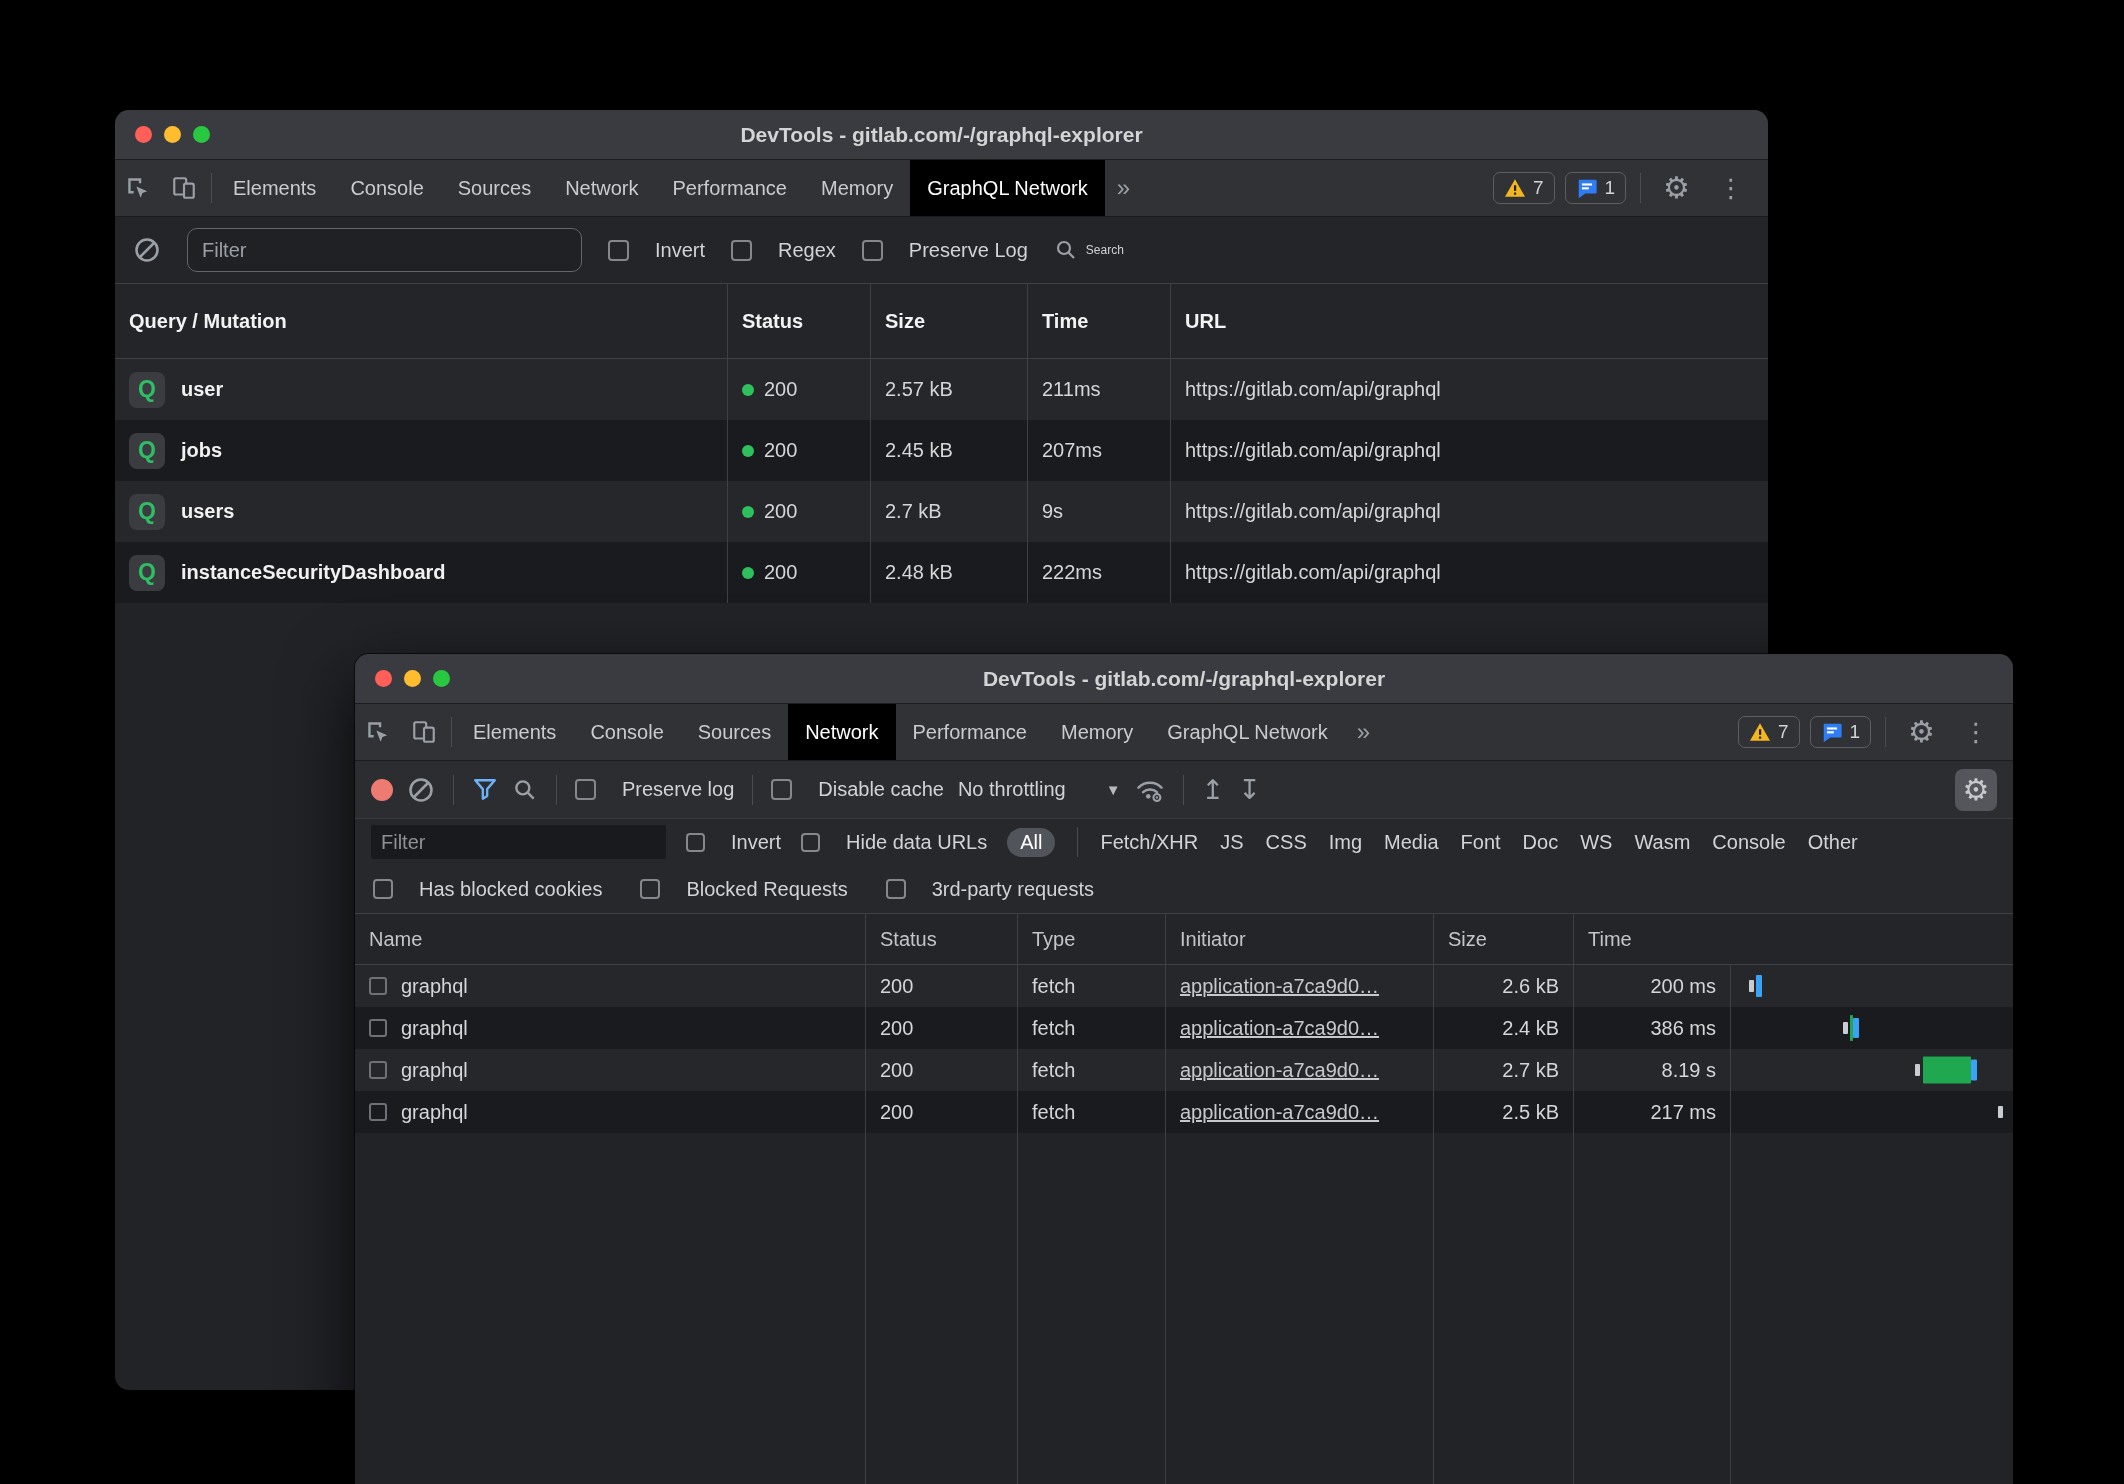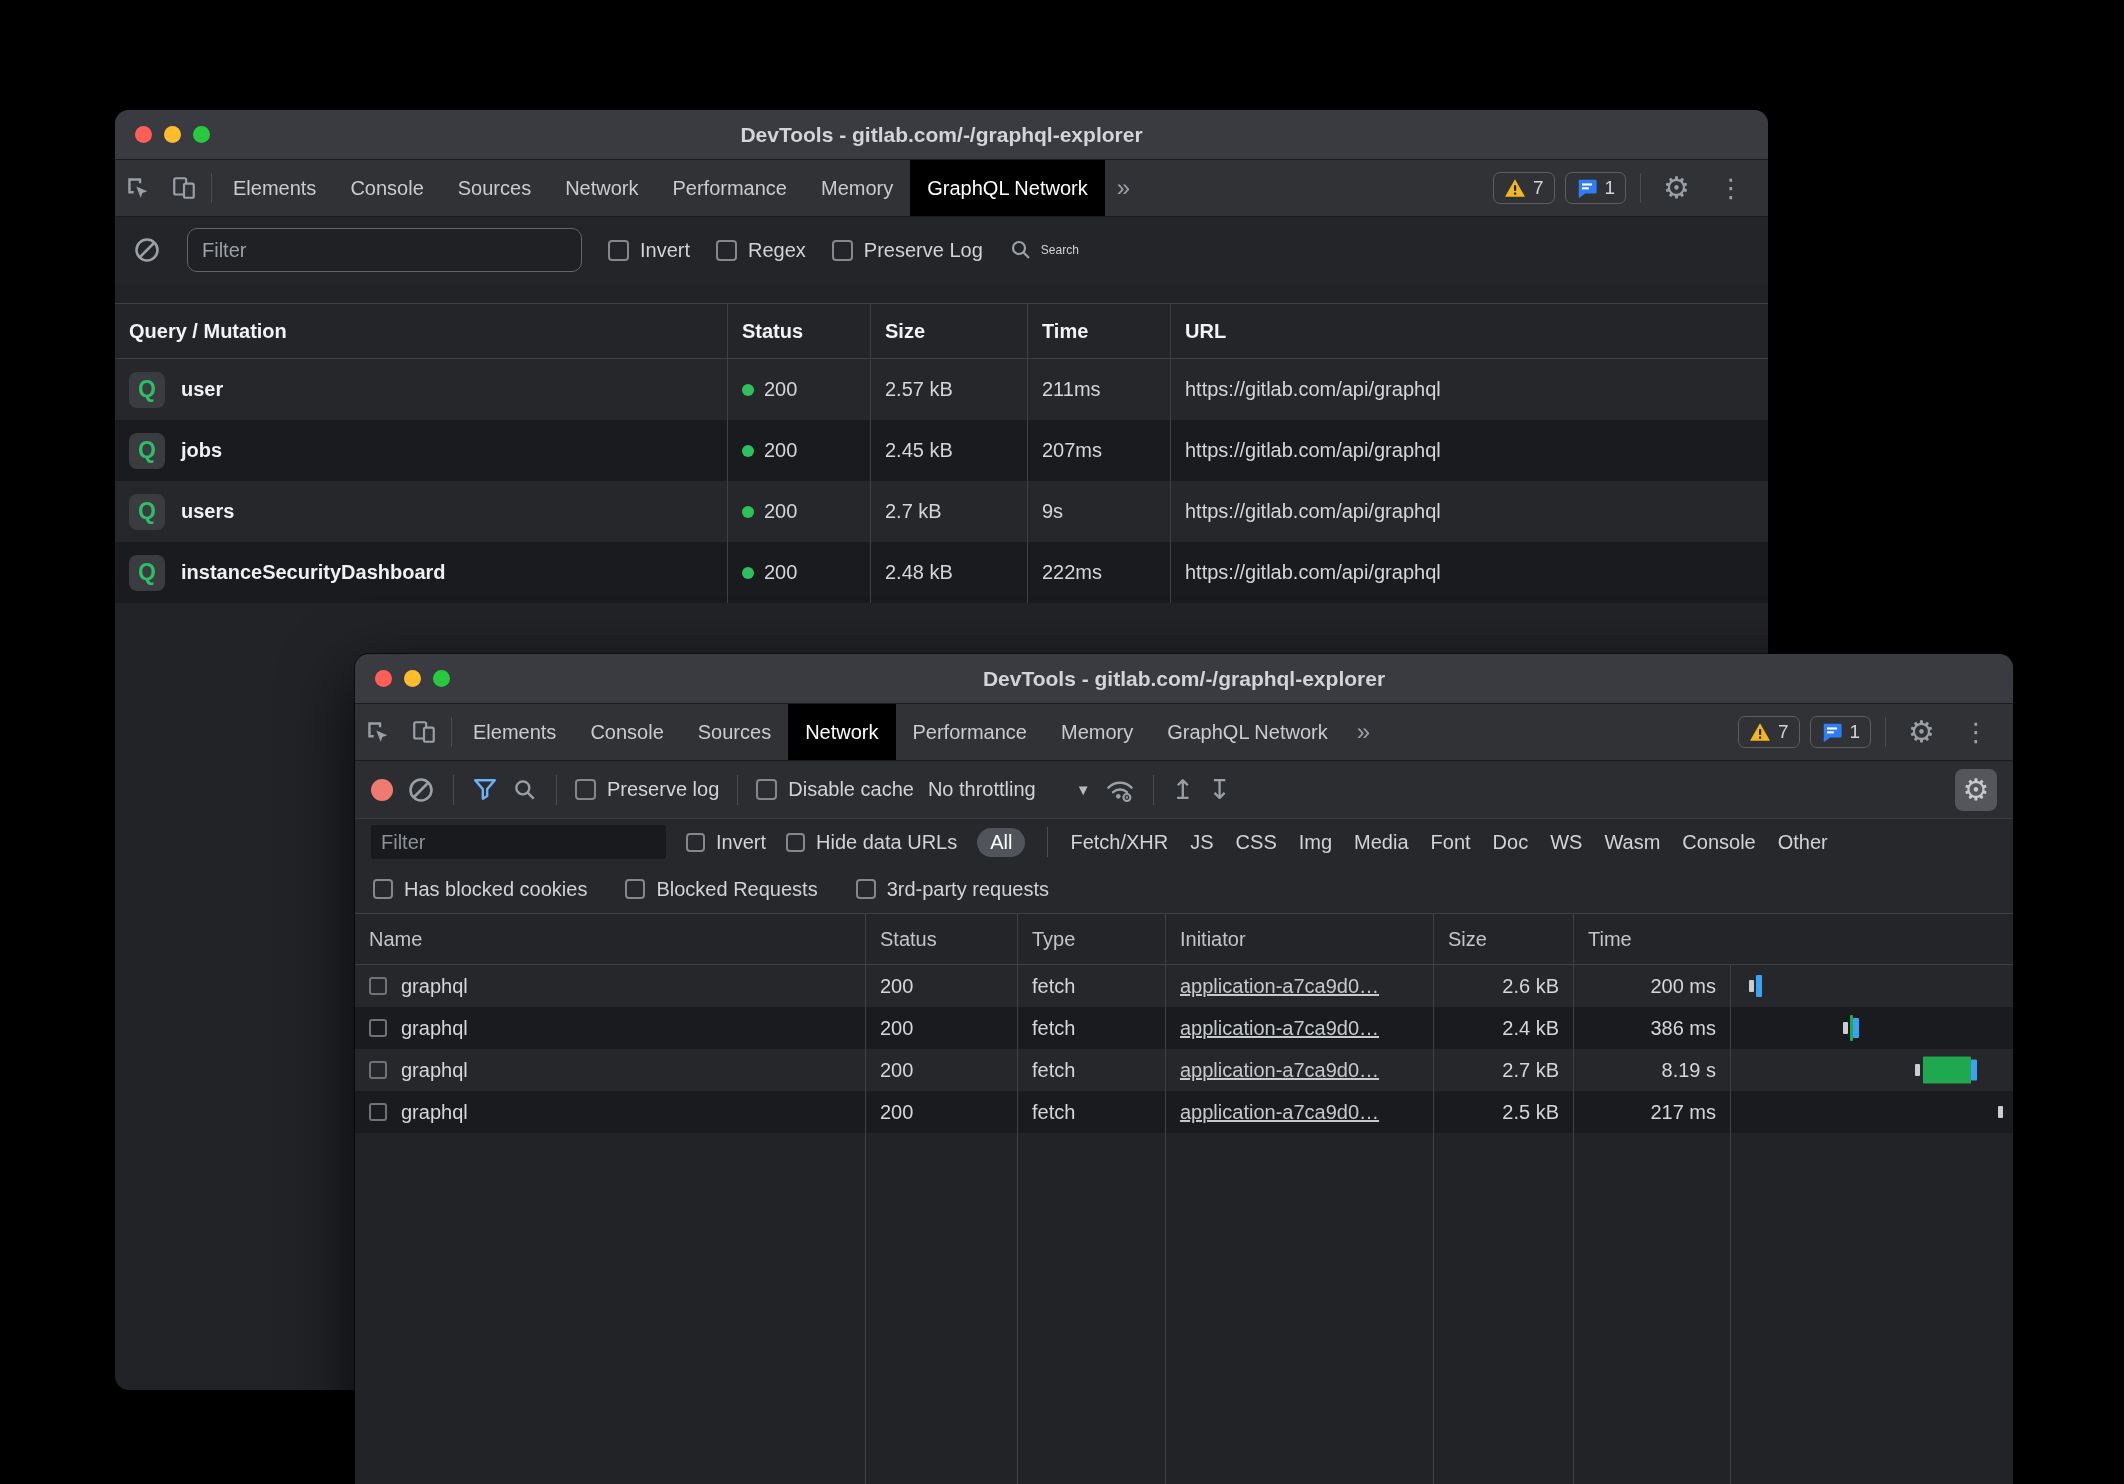--- a/index.html
+++ b/index.html
@@ -36,32 +36,32 @@
   .gear { font-size:30px; color:#9aa0a6; line-height:1; padding:0 8px; font-family:"DejaVu Sans",sans-serif; }
   .kebab { font-size:26px; color:#9aa0a6; padding:0 10px; font-family:"DejaVu Sans",sans-serif; }
 
   
   .bw-filterbar { height:66px; flex:0 0 auto; display:flex; align-items:center; gap:26px;
     padding:0 18px; background:#242528; }
   .bw-filter-input { width:395px; height:44px; background:#202124; border:1px solid #63656b;
     border-radius:10px; color:#e8e8e8; font-size:20px; padding:0 14px; outline:none;
     font-family:"Liberation Sans",sans-serif; }
   .bw-filter-input::placeholder { color:#9aa0a6; }
-  .cb-group { display:flex; align-items:center; gap:11px; color:#d2d3d5; font-size:20px; white-space:nowrap; }
+  .cb-group { display:flex; align-items:center; gap:26px; color:#d2d3d5; font-size:20px; white-space:nowrap; }
   .checkbox { width:21px; height:21px; border:2px solid #84878c; border-radius:4px; background:transparent; flex:0 0 auto; }
   .search-group { display:flex; align-items:center; gap:8px; color:#d2d3d5; font-size:12px; }
 
   
   .bw-grid { display:grid; grid-template-columns:612px 143px 157px 143px 1fr; }
   .fw-grid { display:grid; grid-template-columns:510px 152px 148px 268px 140px 157px 1fr; }
   .cell { display:flex; align-items:center; padding:0 14px; border-left:1px solid #3d4045;
     color:#d5d6d8; font-size:20px; overflow:hidden; white-space:nowrap; }
   .cell:first-child { border-left:none; }
   .thead { border-top:1px solid #3d4045; border-bottom:1px solid #3d4045; background:#242528; }
-  .bw-thead { height:56px;margin-top:20px; }
+  .bw-thead { height:76px; }
   .bw-thead .cell { font-weight:bold; color:#f2f3f4; }
   .bw-row { height:61px; }
   .row-light { background:#26272b; }
   .row-dark  { background:#1a1b1e; }
   .qbadge { width:36px; height:36px; border-radius:8px; background:#3b3c40; color:#2fbe67;
     font-weight:bold; font-size:23px; display:flex; align-items:center; justify-content:center;
     margin-right:16px; flex:0 0 auto; }
   .bw-name { font-weight:bold; color:#f1f1f2; }
   .status-dot { width:12px; height:12px; border-radius:50%; background:#2ec05c; margin-right:10px; flex:0 0 auto; }
 

